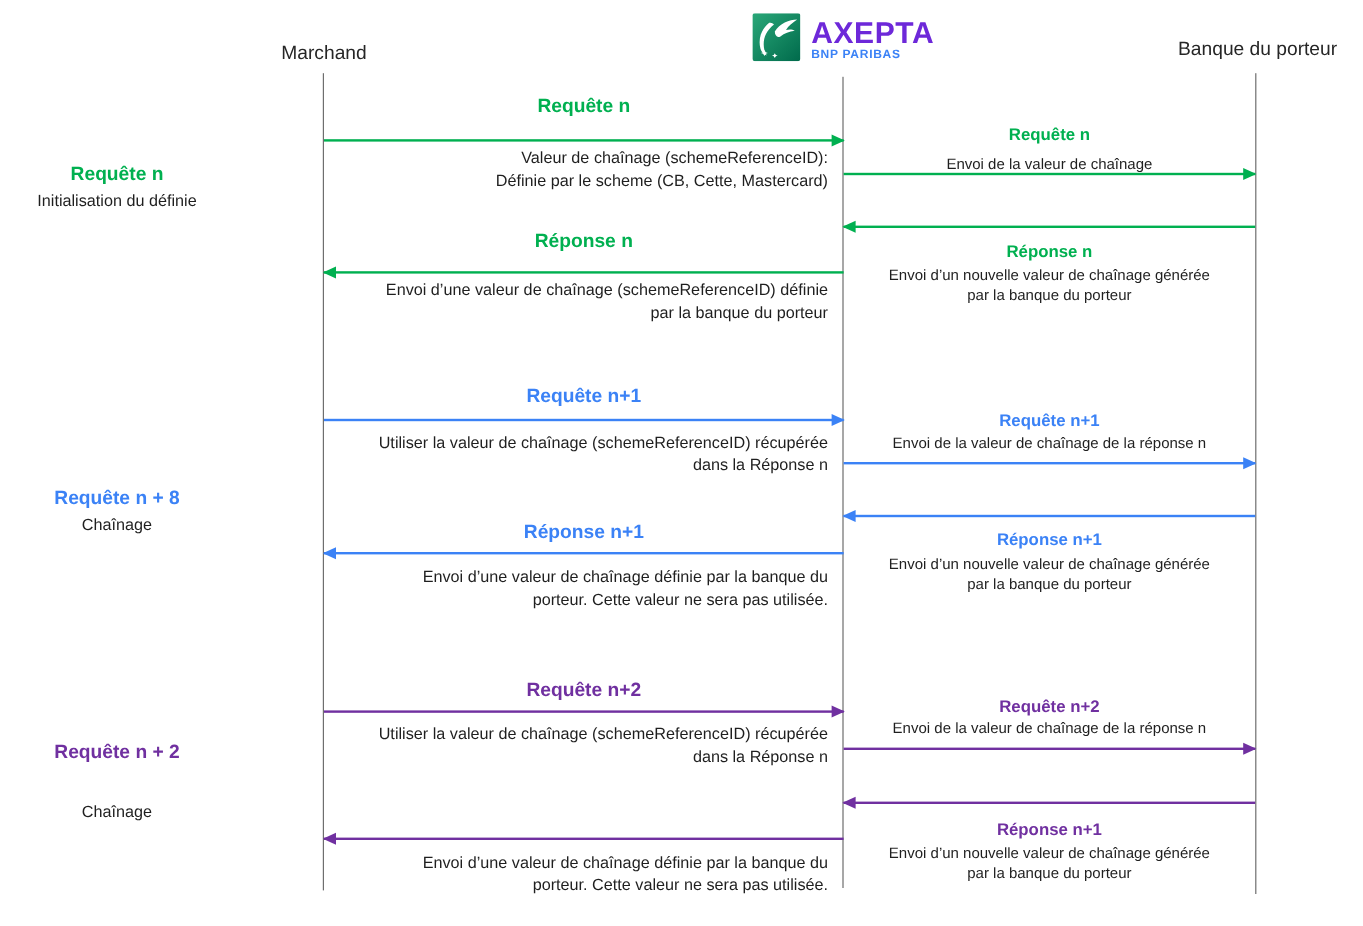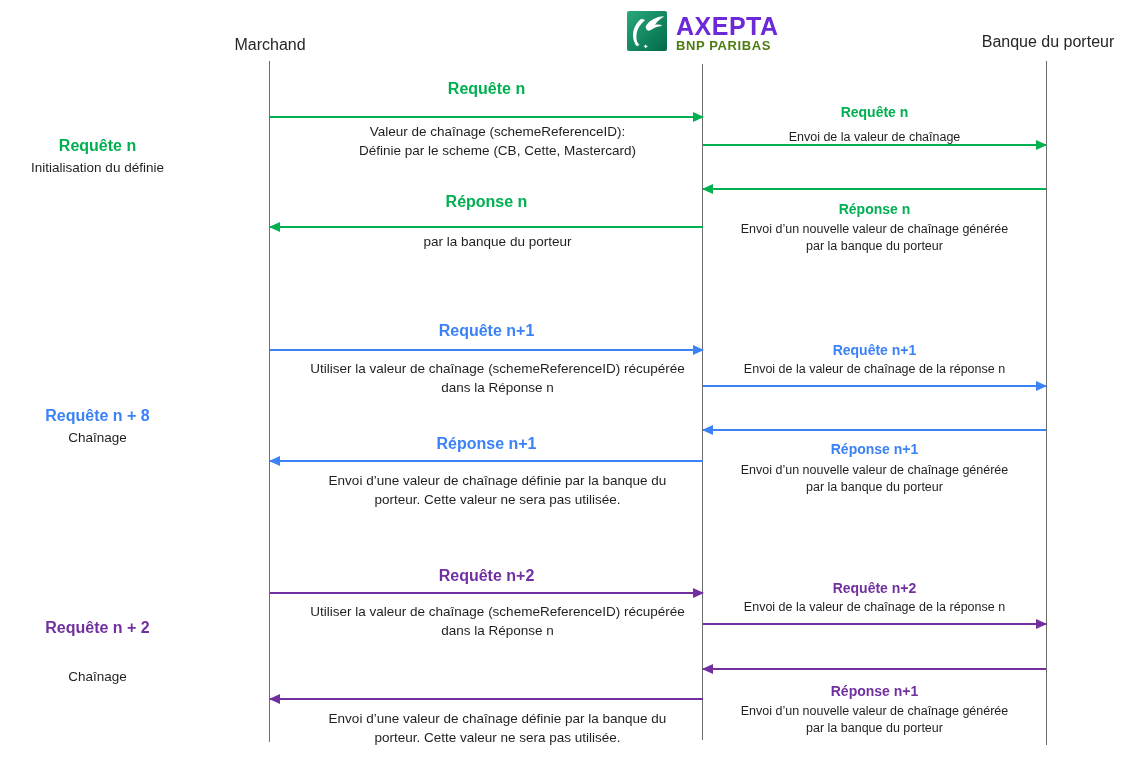--- a/index.html
+++ b/index.html
@@ -15,28 +15,28 @@
   .arrow{position:absolute;height:2px;background-color:currentColor;}
   .arrow.right::after{
     content:"";position:absolute;right:-1px;top:-4px;width:0;height:0;
     border-left:11px solid currentColor;border-top:5px solid transparent;border-bottom:5px solid transparent;
   }
   .arrow.left::before{
     content:"";position:absolute;left:-1px;top:-4px;width:0;height:0;
     border-right:11px solid currentColor;border-top:5px solid transparent;border-bottom:5px solid transparent;
   }
   .tL{position:absolute;left:270px;width:433px;text-align:center;font-weight:bold;font-size:16px;}
-  .dL{position:absolute;left:281px;width:433px;text-align:center;font-size:13.5px;line-height:19px;color:#1f1f1f;}
+  .dL{position:absolute;left:257px;width:433px;text-align:right;font-size:13.5px;line-height:19px;color:#1f1f1f;}
   .tR{position:absolute;left:703px;width:343px;text-align:center;font-weight:bold;font-size:14px;}
   .dR{position:absolute;left:703px;width:343px;text-align:center;font-size:12.5px;line-height:17px;color:#1f1f1f;}
   .sideT{position:absolute;left:5px;width:185px;text-align:center;font-weight:bold;font-size:16px;}
   .sideS{position:absolute;left:5px;width:185px;text-align:center;font-size:13.5px;color:#1f1f1f;}
   .logo{position:absolute;left:627px;top:11px;display:flex;align-items:center;gap:9px;}
   .logo-brand{font-size:25px;font-weight:bold;color:#6d28d9;letter-spacing:0.5px;line-height:24px;}
-  .logo-sub{font-size:13px;font-weight:bold;color:#4d7c0f;letter-spacing:0.6px;}
+  .logo-sub{font-size:10px;font-weight:bold;color:#3b82f6;letter-spacing:0.6px;}
 </style>
 </head>
 <body>
 
 <div class="canvas">
 
   <div class="actor" style="left:190px;top:36px;width:160px;">Marchand</div>
 
   <div class="logo">
     <span>
@@ -89,20 +89,21 @@
   <div class="arrow left green" style="left:703px;top:188px;width:343px;"></div>
   <div class="tR green" style="top:201px;">Réponse n</div>
   <div class="dR" style="top:221px;">
     <div>Envoi d’un nouvelle valeur de chaînage générée</div>
     <div>par la banque du porteur</div>
   </div>
 
   <div class="tL green" style="top:193px;">Réponse n</div>
   <div class="arrow left green" style="left:270px;top:226px;width:433px;"></div>
   <div class="dL" style="top:232px;">
+    <div>Envoi d’une valeur de chaînage (schemeReferenceID) définie</div>
     <div>par la banque du porteur</div>
   </div>
 
   <div class="tL blue" style="top:322px;">Requête n+1</div>
   <div class="arrow right blue" style="left:270px;top:349px;width:433px;"></div>
   <div class="dL" style="top:359px;">
     <div>Utiliser la valeur de chaînage (schemeReferenceID) récupérée</div>
     <div>dans la Réponse n</div>
   </div>
 

